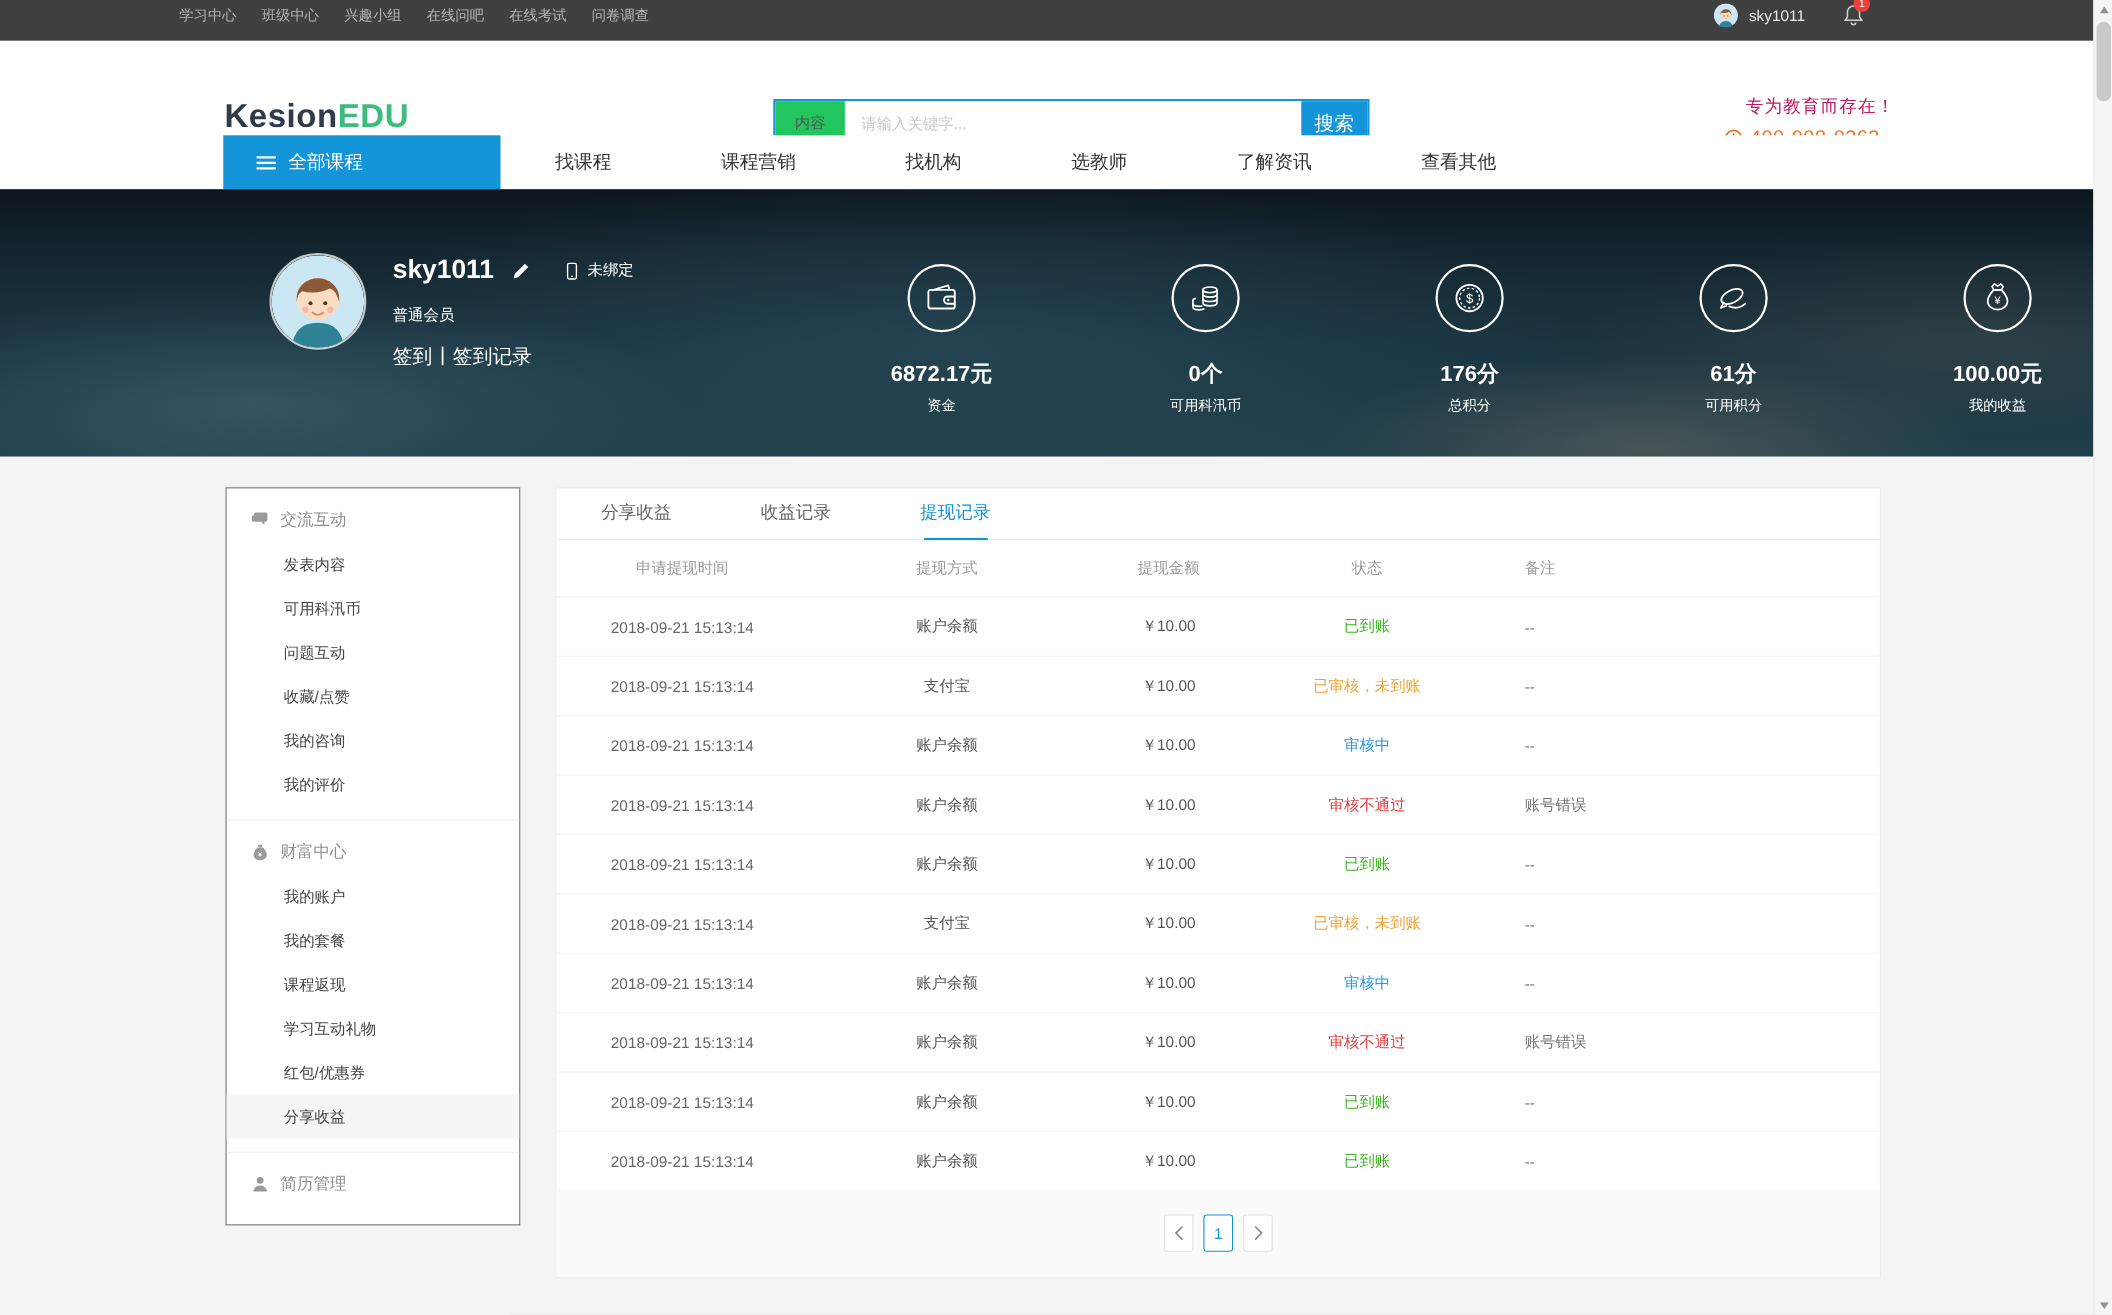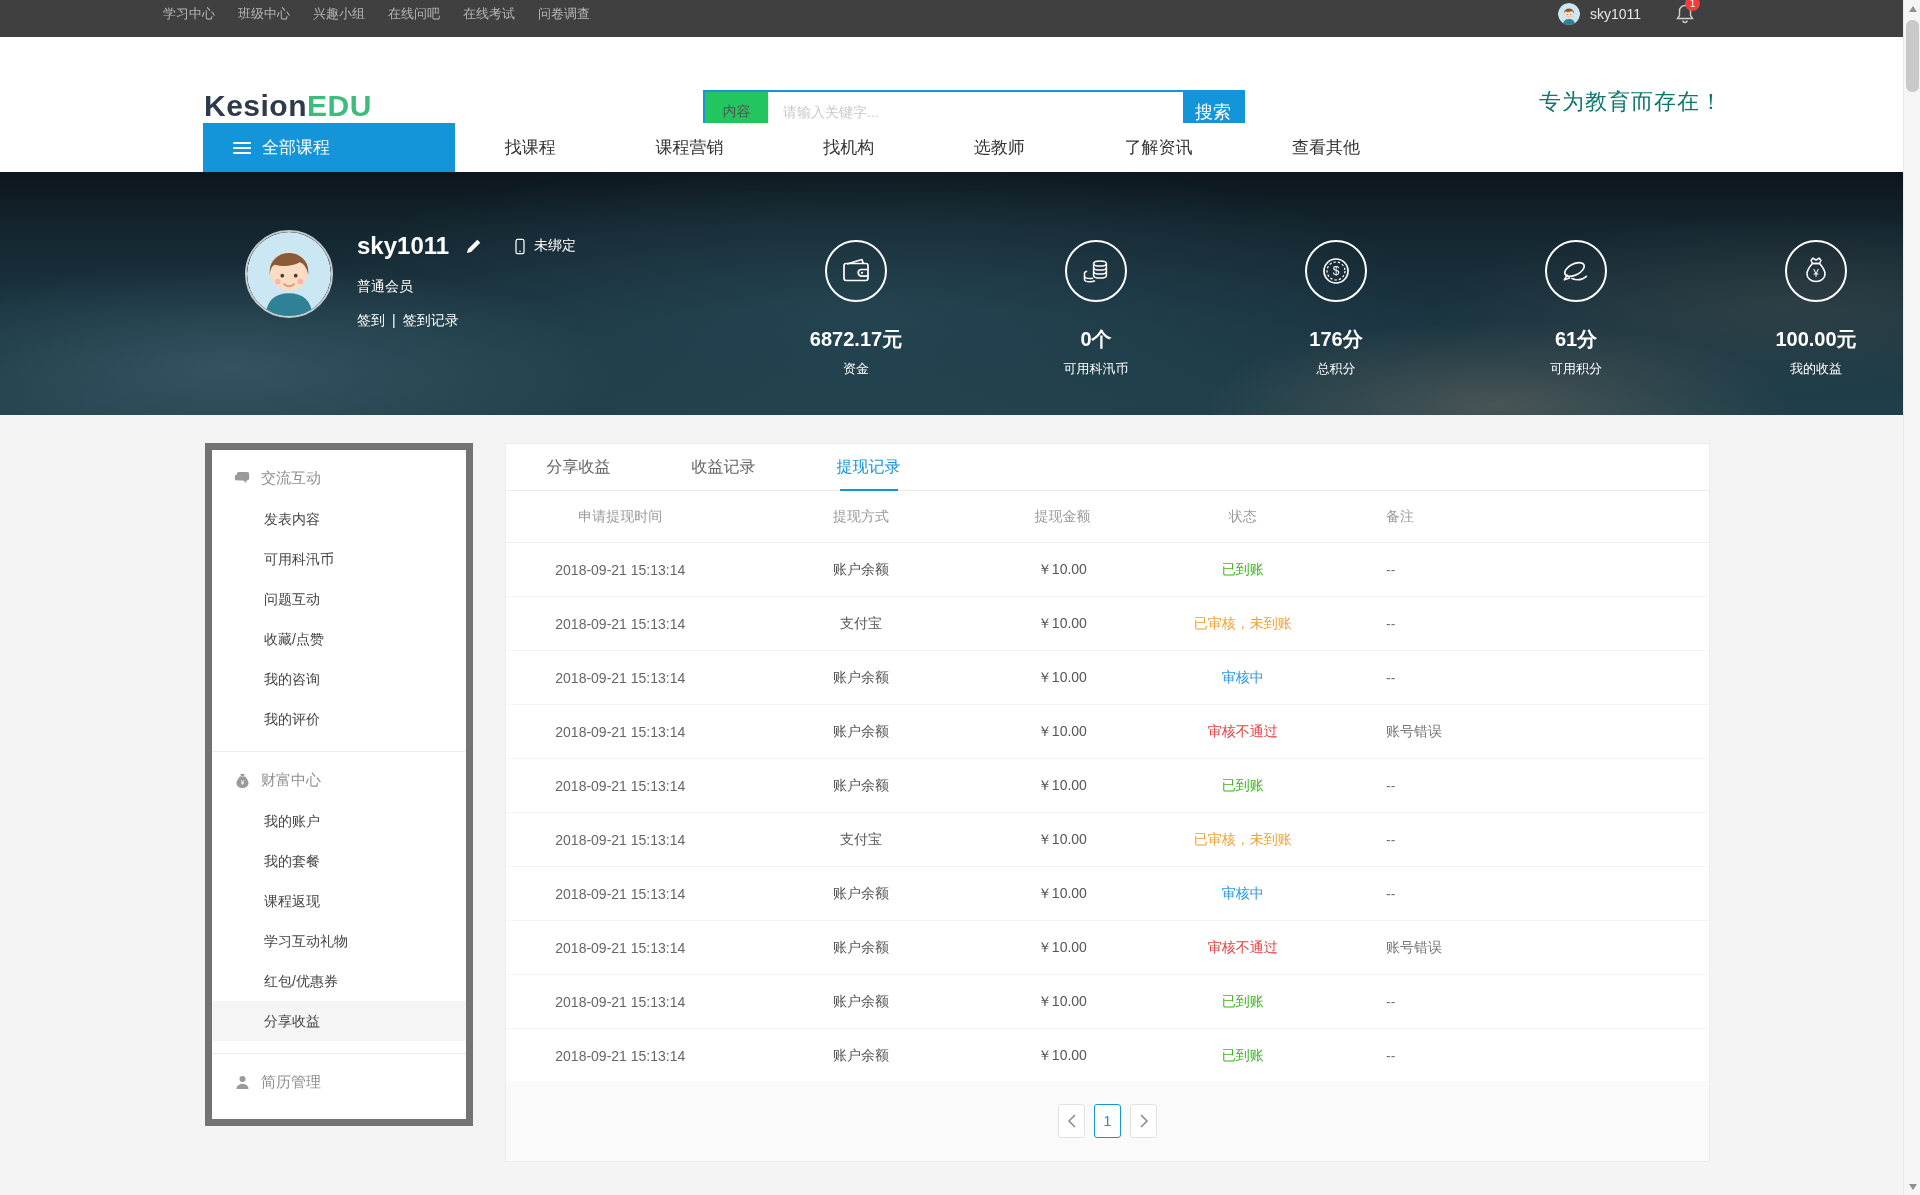--- a/index.html
+++ b/index.html
@@ -23,21 +23,21 @@
   .header { position:absolute; left:0; top:27px; width:1920px; height:96px; background:#fff;padding-left:36px; }
   .logo { position:absolute; left:204px; top:62px; font-size:30px; font-weight:700; letter-spacing:.5px; }
   .logo .lg1 { color:#2f3a4a; }
   .logo .lg2 { color:#3dbd7d; font-weight:600; }
   .searchbox { position:absolute; left:703px; top:63px; width:542px; height:44px; border:2px solid #1495d9; background:#fff; display:flex; align-items:stretch; }
   .search-cat { width:64px; display:flex; align-items:center; justify-content:center; font-size:14px; color:#555; border-right:1px solid #e8e8e8; background:#22c55e; }
   .search-input { flex:1; border:none; outline:none; padding:0 14px; font-size:14px; color:#333; font-family:inherit; }
   .search-input::placeholder { color:#c9c9c9; }
   .search-btn { width:60px; background:#1495d9; color:#fff; font-size:18px; display:flex; align-items:center; justify-content:center; }
   .slogan-wrap { position:absolute; right:197px; top:60px; text-align:right; }
-  .slogan { font-size:22px; color:#0f766e; letter-spacing:1px; }
+  .slogan { font-size:16px; color:#be185d; letter-spacing:1px; }
   .phone-row { margin-top:7px; display:flex; align-items:center; justify-content:flex-end; gap:6px; padding-right:14px; }
   .phone-number { font-size:18px; color:#f4711c; letter-spacing:.5px; }
 
   
   .navrow { position:absolute; left:0; top:123px; width:1920px; height:49px; background:#fff; }
   .nav-all { position:absolute; left:203px; top:0; width:252px; height:49px; background:#1495d9; color:#fff; display:flex; align-items:center; padding-left:30px; gap:11px; font-size:17px; }
   .burger { width:18px; }
   .burger i { display:block; height:2px; background:#fff; margin:3px 0; border-radius:1px; }
   .nav-links { position:absolute; left:455px; top:0; width:955px; height:49px; display:flex; justify-content:space-around; align-items:center; }
   .nav-link { font-size:17px; color:#333; white-space:nowrap; }
@@ -51,30 +51,30 @@
       radial-gradient(500px 130px at 93% 55%, rgba(126,108,92,0.2), transparent 70%),
       linear-gradient(180deg,#0c151b 0%, #142630 24%, #1a3440 58%, #1f3f4a 100%);
   }
   .avatar-lg { position:absolute; left:245px; top:58px; width:88px; height:88px; border-radius:50%; overflow:hidden; border:2px solid rgba(255,255,255,.75); }
   .user-info { position:absolute; left:357px; top:60px; color:#fff; }
   .uname-row { display:flex; align-items:center; gap:16px; }
   .uname { font-size:24px; font-weight:700; }
   .bind-row { display:flex; align-items:center; gap:6px; margin-left:14px; }
   .bind-txt { font-size:14px; color:#fff; }
   .member { margin-top:18px; font-size:14px; }
-  .sign-row { margin-top:16px; font-size:14px; display:flex; gap:7px; }
+  .sign-row { margin-top:16px; font-size:18px; display:flex; gap:7px; }
   .sign-row span { color:#fff; }
   .stats { position:absolute; left:756px; top:68px; width:1160px; display:flex; justify-content:space-between; }
   .stat { width:200px; text-align:center; color:#fff; }
   .stat-circle { width:62px; height:62px; margin:0 auto; border:2px solid #fff; border-radius:50%; display:flex; align-items:center; justify-content:center; }
   .stat-value { margin-top:24px; font-size:20px; font-weight:700; }
   .stat-label { margin-top:7px; font-size:13px; }
 
   
-  .sidebar-card { position:absolute; left:205px; top:443px; width:268px; background:#fff; border:7px solid #737373; padding-bottom:16px; }
+  .sidebar-card { position:absolute; left:205px; top:443px; width:268px; background:#fff; border:1px solid #737373; padding-bottom:16px; }
   .side-title { padding:19px 0 11px 22px; display:flex; align-items:center; gap:10px; font-size:15px; color:#8f8f8f; }
   .side-item { height:40px; line-height:40px; padding-left:52px; font-size:14px; color:#444; }
   .side-item.active { background:#f5f5f5; }
   .side-divider { border-top:1px solid #ededed; margin-top:12px; }
 
   
   .main-card { position:absolute; left:505px; top:443px; width:1205px; height:719px; background:#fff; border:1px solid #ececec; }
   .tabs { height:47px; border-bottom:1px solid #eaeaea; display:flex; }
   .tab { position:relative; width:145px; text-align:center; line-height:46px; font-size:16px; color:#666; }
   .tab.active { color:#1495d9; }

